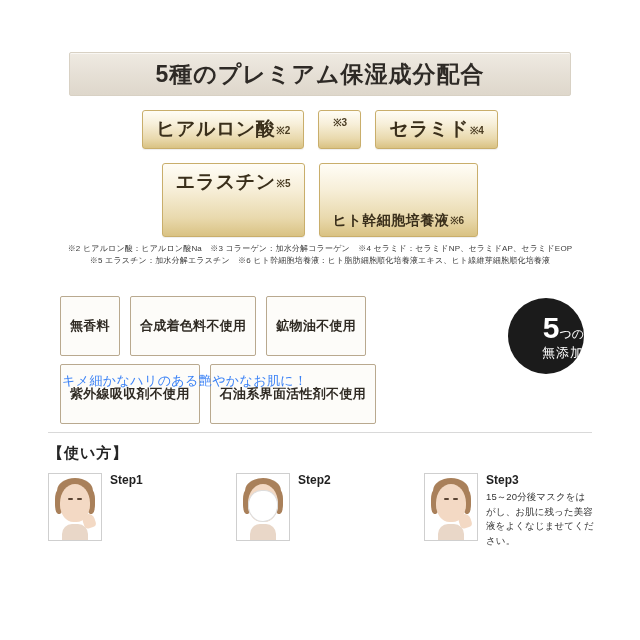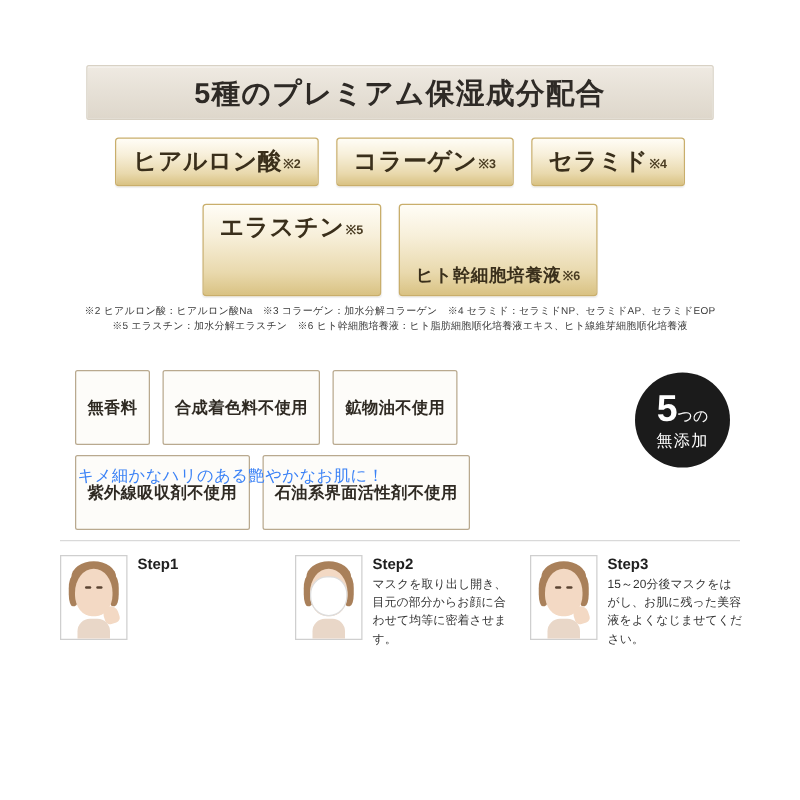--- a/index.html
+++ b/index.html
@@ -125,21 +125,21 @@
     position: absolute;
     left: 508px;
     top: 2px;
     width: 76px;
     height: 76px;
     border-radius: 50%;
     background: #1b1b1b;
     color: #ffffff;
     display: flex;
     flex-direction: column;
-    align-items: center;
+    align-items: flex-end;
     justify-content: center;
     line-height: 1;
   }
   .badge .num {
     font-size: 30px;
     font-weight: bold;
     letter-spacing: 0;
   }
   .badge .num .small {
     font-size: 12px;
@@ -308,21 +308,20 @@
     <div class="title-band">
       <span class="t">5種のプレミアム保湿成分配合</span>
     </div>
 
     <div class="pill-row">
       <div class="pill">
         <span class="lbl">ヒアルロン酸</span>
         <span class="sup">※2</span>
       </div>
       <div class="pill">
-        <span class="lbl">コラーゲン</span>
         <span class="sup">※3</span>
       </div>
       <div class="pill">
         <span class="lbl">セラミド</span>
         <span class="sup">※4</span>
       </div>
     </div>
 
     <div class="pill-row">
       <div class="pill">
@@ -360,20 +359,21 @@
       </div>
       <div class="sub">無添加</div>
     </div>
 
     <div class="tagline">キメ細かなハリのある艶やかなお肌に！</div>
   </div>
 
   <div class="divider"></div>
 
   <div class="sec3">
+    <div class="howto-title">【使い方】</div>
 
     <div class="steps">
 
       <div class="step">
         <div class="thumb">
           <div class="hair"></div>
           <div class="face"></div>
           <div class="eye l"></div>
           <div class="eye r"></div>
           <div class="hand"></div>
@@ -386,21 +386,20 @@
 
       <div class="step">
         <div class="thumb">
           <div class="hair"></div>
           <div class="face"></div>
           <div class="mask-sheet"></div>
           <div class="neck"></div>
         </div>
         <div class="step-text">
           <div class="step-label">Step2</div>
-          <div class="step-desc">マスクを取り出し開き、目元の部分からお顔に合わせて均等に密着させます。</div>
         </div>
       </div>
 
       <div class="step">
         <div class="thumb">
           <div class="hair"></div>
           <div class="face"></div>
           <div class="eye l"></div>
           <div class="eye r"></div>
           <div class="hand"></div>

